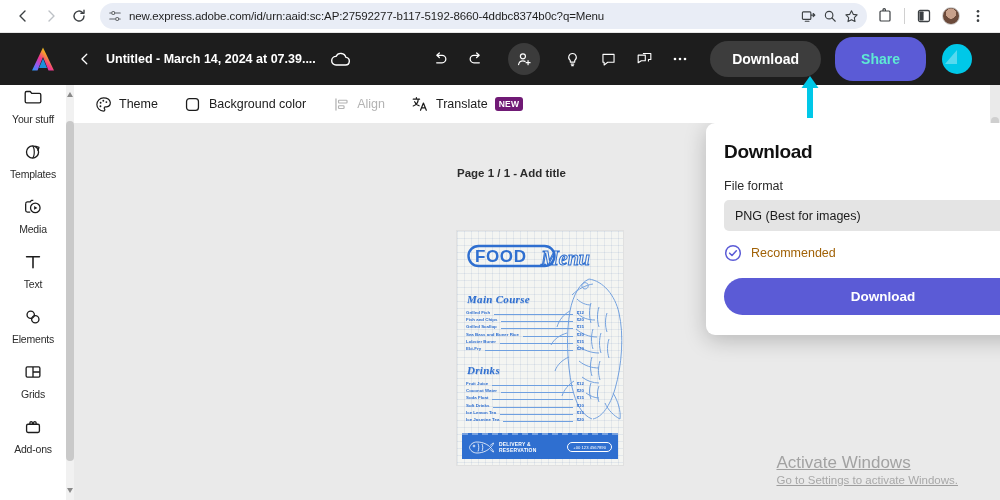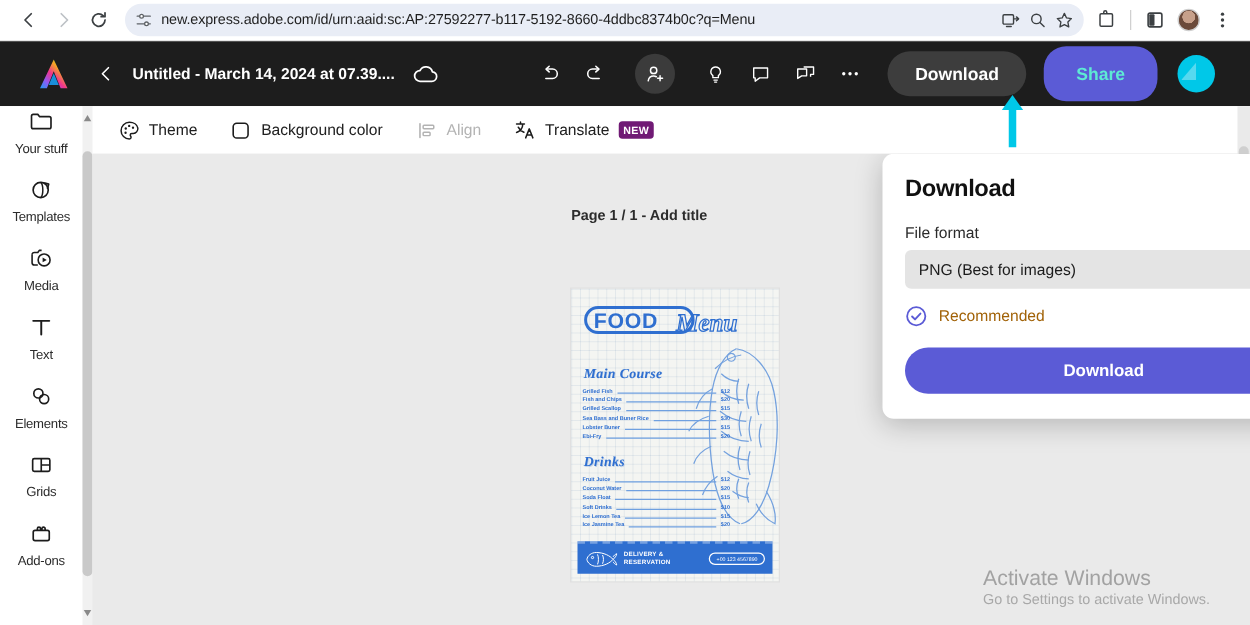--- a/index.html
+++ b/index.html
@@ -244,22 +244,22 @@
   .right-scrollbar {
     position: absolute; right: 0; top: 0; width: 10px; height: 415px;
     background: #eaeaea;
   }
   .right-scrollbar .thumb {
     position: absolute; left: 1px; top: 32px; width: 8px; height: 140px;
     background: #cfcfcf; border-radius: 4px;
   }
 
   .watermark {
-    position: absolute; right: 32px; bottom: 12px; text-align: left;
-    color: #9e9e9e; pointer-events: none; z-index: 5;
+    position: absolute; right: 42px; bottom: 12px; text-align: left;
+    color: #9e9e9e; pointer-events: none; z-index: 5; text-decoration: underline;
   }
   .wm1 { font-size: 17px; line-height: 21px; color: #a2a2a2; }
   .wm2 { font-size: 11.5px; line-height: 15px; color: #a8a8a8; }
 </style>
 </head>
 <body>
 
 <div class="browser-bar">
   <div class="nav-btn">
     <svg width="16" height="16" viewBox="0 0 16 16">

